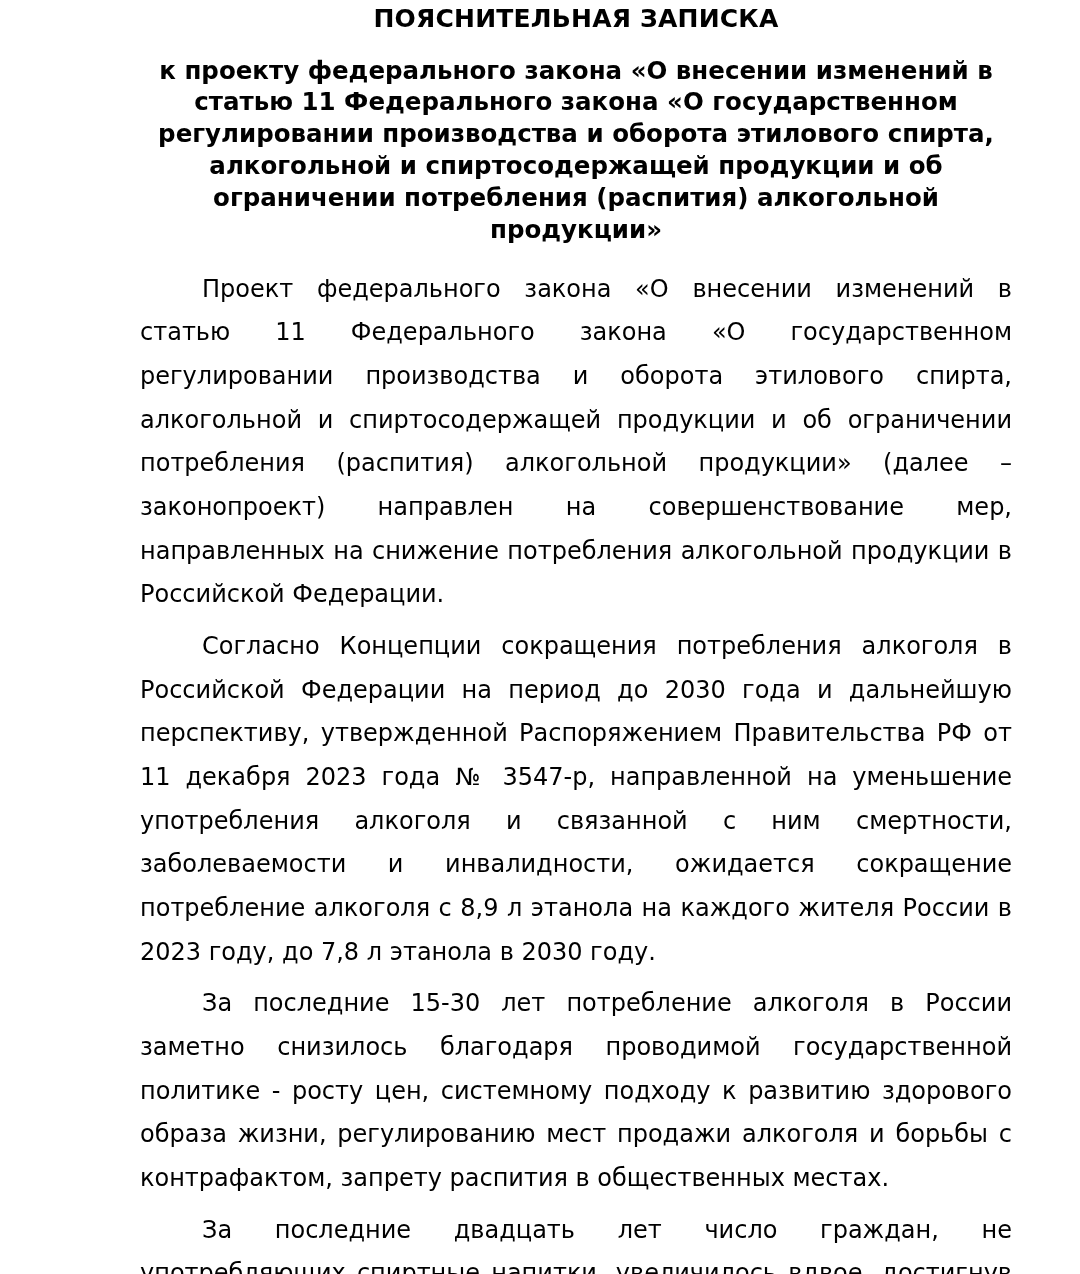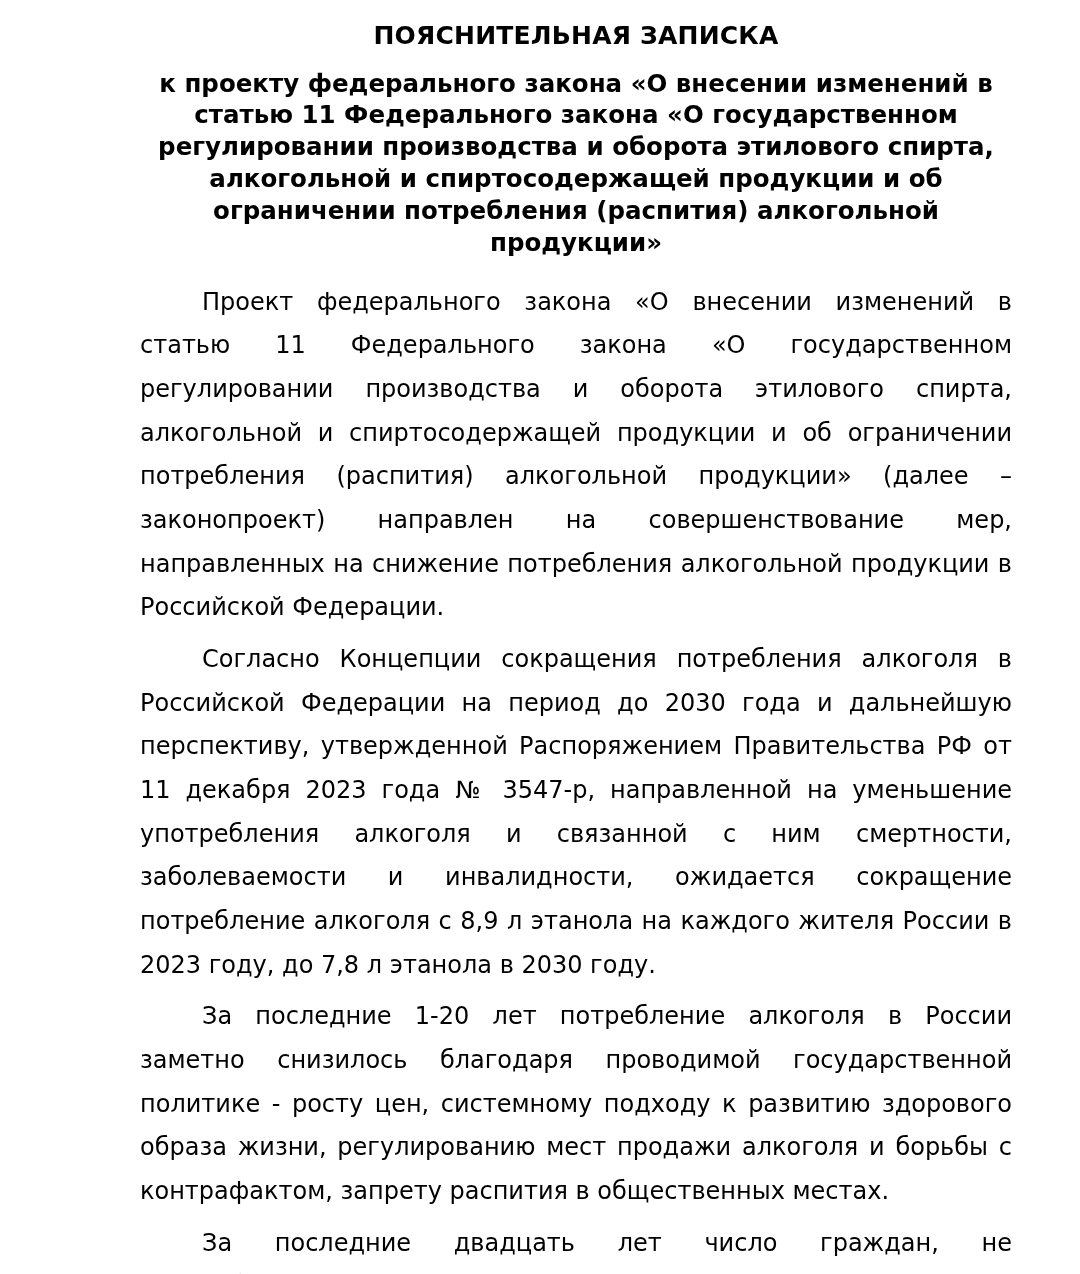--- a/index.html
+++ b/index.html
@@ -22,28 +22,28 @@
     background: #ffffff;
     overflow: hidden;
   }
   .doc-title {
     text-align: center;
     font-weight: bold;
     font-size: 25px;
     line-height: 1.18;
     letter-spacing: 0.2px;
     padding-top: 4px;
-    margin: 17px;
+    margin: 0;
   }
   .doc-subtitle {
     text-align: center;
     font-weight: bold;
     font-size: 24.5px;
     line-height: 1.30;
-    margin: 13px 0 0 0;
+    margin: 21px 0 0 0;
     padding: 0 6px;
   }
   .body-block {
     margin-top: 22px;
   }
   p.para {
     margin: 0 0 0 0;
     text-align: justify;
     text-justify: inter-word;
     font-size: 24px;
@@ -60,17 +60,17 @@
 
 <div class="page">
 
   <h1 class="doc-title">ПОЯСНИТЕЛЬНАЯ ЗАПИСКА</h1>
 
   <h2 class="doc-subtitle">к проекту федерального закона «О внесении изменений в статью 11 Федерального закона «О государственном регулировании производства и оборота этилового спирта, алкогольной и спиртосодержащей продукции и об ограничении потребления (распития) алкогольной продукции»</h2>
 
   <div class="body-block">
     <p class="para">Проект федерального закона «О внесении изменений в статью 11 Федерального закона «О государственном регулировании производства и оборота этилового спирта, алкогольной и спиртосодержащей продукции и об ограничении потребления (распития) алкогольной продукции» (далее – законопроект) направлен на совершенствование мер, направленных на снижение потребления алкогольной продукции в Российской Федерации.</p>
     <p class="para">Согласно Концепции сокращения потребления алкоголя в Российской Федерации на период до 2030 года и дальнейшую перспективу, утвержденной Распоряжением Правительства РФ от 11 декабря 2023 года № 3547-р, направленной на уменьшение употребления алкоголя и связанной с ним смертности, заболеваемости и инвалидности, ожидается сокращение потребление алкоголя с 8,9 л этанола на каждого жителя России в 2023 году, до 7,8 л этанола в 2030 году.</p>
-    <p class="para">За последние 1-20 лет потребление алкоголя в России заметно снизилось благодаря проводимой государственной политике - росту цен, системному подходу к развитию здорового образа жизни, регулированию мест продажи алкоголя и борьбы с контрафактом, запрету распития в общественных местах.</p>
+    <p class="para">За последние 15-30 лет потребление алкоголя в России заметно снизилось благодаря проводимой государственной политике - росту цен, системному подходу к развитию здорового образа жизни, регулированию мест продажи алкоголя и борьбы с контрафактом, запрету распития в общественных местах.</p>
     <p class="para">За последние двадцать лет число граждан, не употребляющих спиртные напитки, увеличилось вдвое, достигнув 48% от общего числа опрошенных, а потребление алкоголя сократилось с 9,06 литра этанола на душу населения в 2019 году до 8,36 литра в 2024 году.</p>
   </div>
 
 </div>
 
 </body></html>

